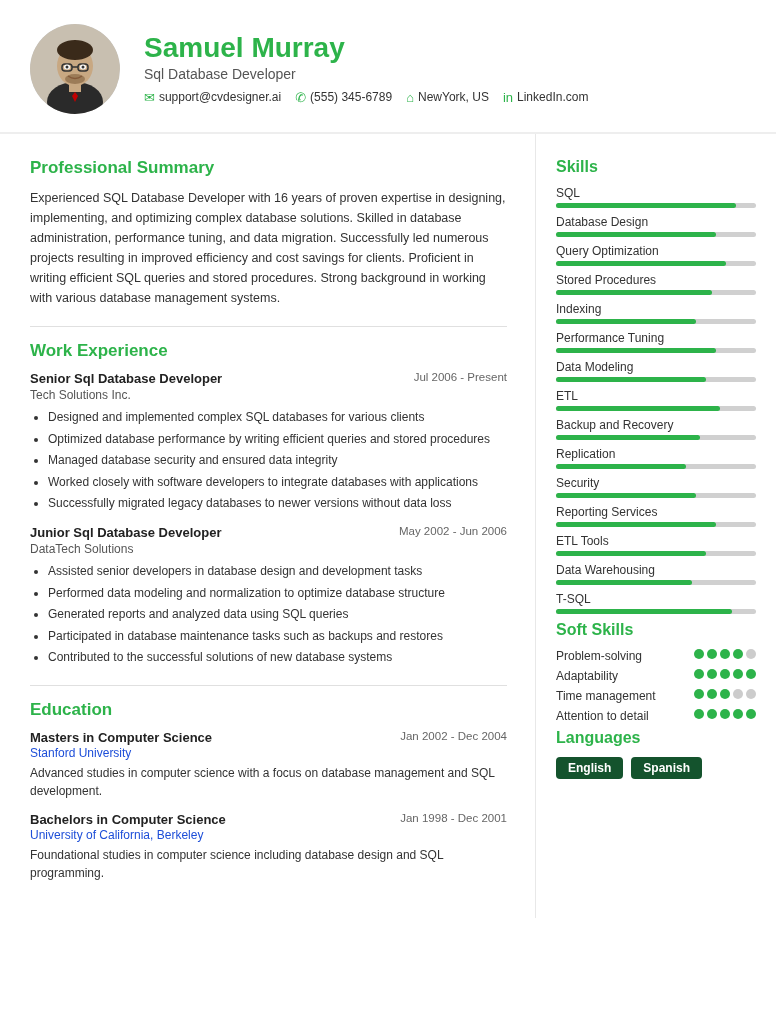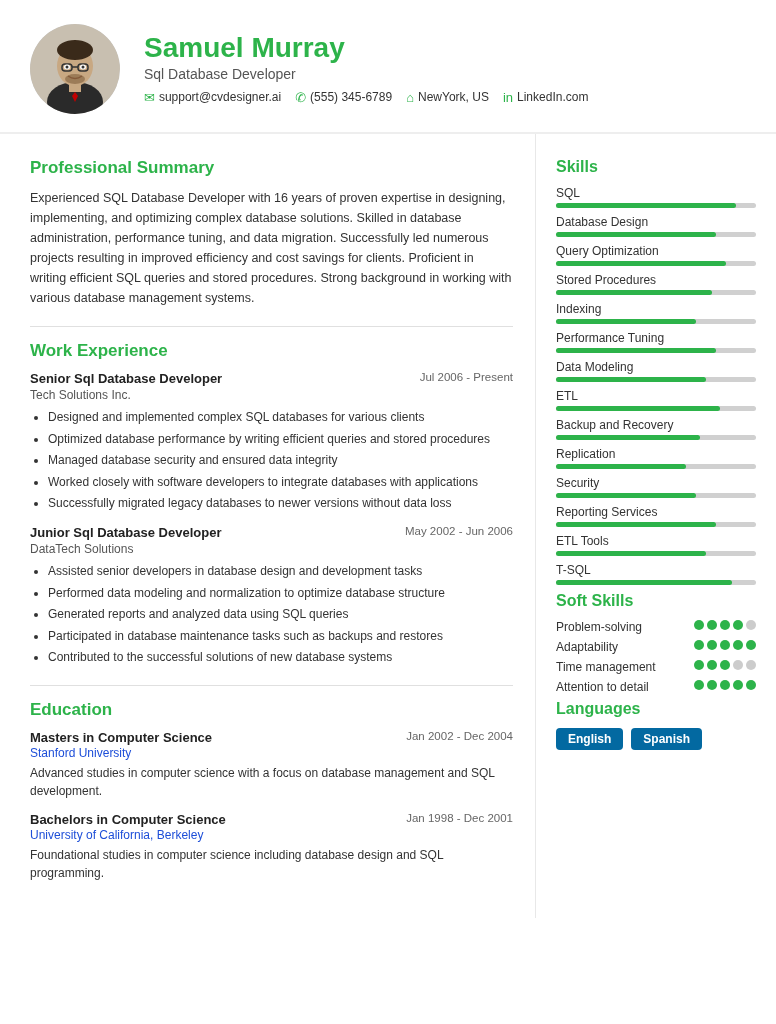--- a/index.html
+++ b/index.html
@@ -65,21 +65,21 @@
 
     
     .main-layout {
       display: flex;
       width: 100%;
     }
 
     
     .left-col {
       flex: 1;
-      padding: 24px 22px 24px 30px;
+      padding: 24px 28px 24px 30px;
       border-right: 1px solid #e8e8e8;
     }
 
     
     .right-col {
       width: 240px;
       flex-shrink: 0;
       padding: 24px 20px 24px 20px;
     }
 
@@ -213,21 +213,21 @@
     .dot-empty { background: #ccc; }
 
     
     .lang-badges {
       display: flex;
       gap: 8px;
       flex-wrap: wrap;
       margin-top: 8px;
     }
     .lang-badge {
-      background: #0369a1;
+      background: #14532d;
       color: #fff;
       font-size: 12px;
       font-weight: bold;
       padding: 4px 12px;
       border-radius: 4px;
     }
 
     .right-section-title {
       font-size: 16px;
       font-weight: bold;
@@ -443,20 +443,26 @@
               <div class="skill-bar-fill" style="width: 80%;"></div>
             </div>
           </div>
           <div class="skill-item">
             <div class="skill-name">ETL Tools</div>
             <div class="skill-bar-bg">
               <div class="skill-bar-fill" style="width: 75%;"></div>
             </div>
           </div>
           <div class="skill-item">
+            <div class="skill-name">Data Warehousing</div>
+            <div class="skill-bar-bg">
+              <div class="skill-bar-fill" style="width: 68%;"></div>
+            </div>
+          </div>
+          <div class="skill-item">
             <div class="skill-name">T-SQL</div>
             <div class="skill-bar-bg">
               <div class="skill-bar-fill" style="width: 88%;"></div>
             </div>
           </div>
         </div>
     </div>
 
     <div>
       <h2 class="right-section-title">Soft Skills</h2>

